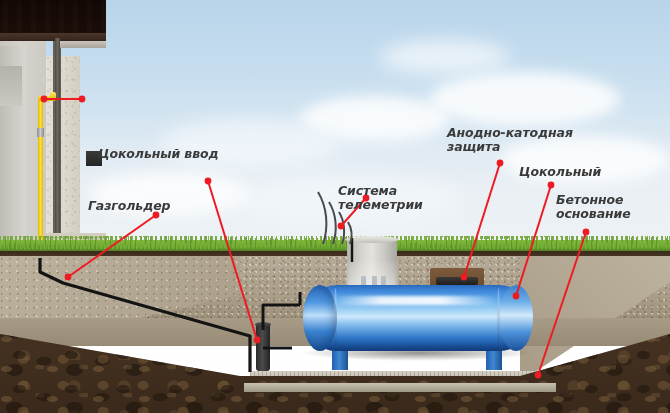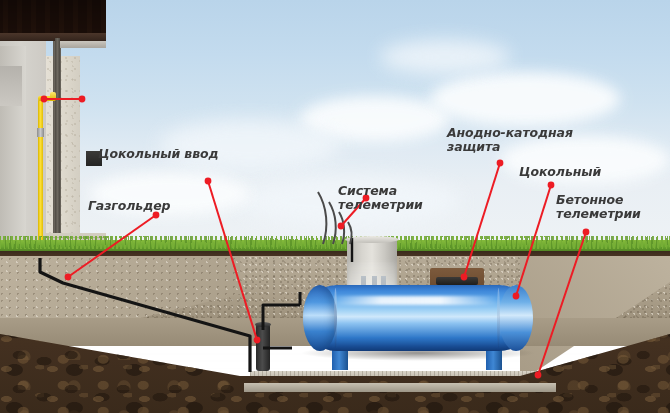--- a/index.html
+++ b/index.html
@@ -436,15 +436,15 @@
     </svg>
 
   <div class="label" style="left:98px;top:99px;margin-top:48px;">Цокольный ввод</div>
   <div class="label" style="left:88px;top:199px;">Газгольдер</div>
   <div class="label" style="left:338px;top:184px;">Система
 телеметрии</div>
   <div class="label" style="left:447px;top:126px;">Анодно-катодная
 защита</div>
   <div class="label" style="left:519px;top:165px;">Цокольный</div>
   <div class="label" style="left:556px;top:193px;">Бетонное
-телеметрии</div>
+основание</div>
 
 </div>
 
 </body></html>

